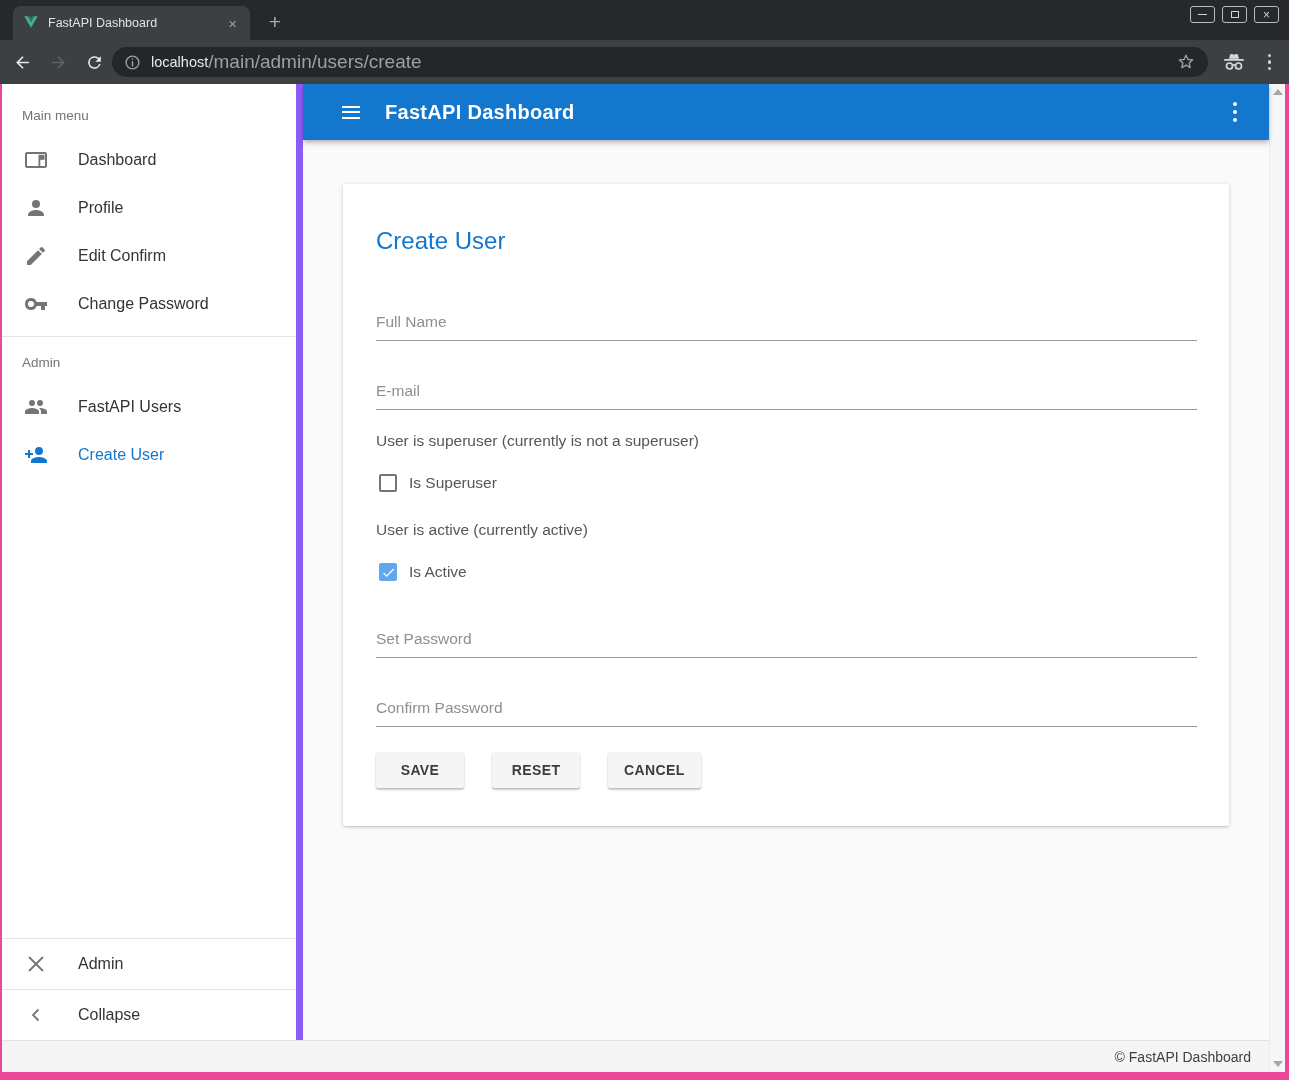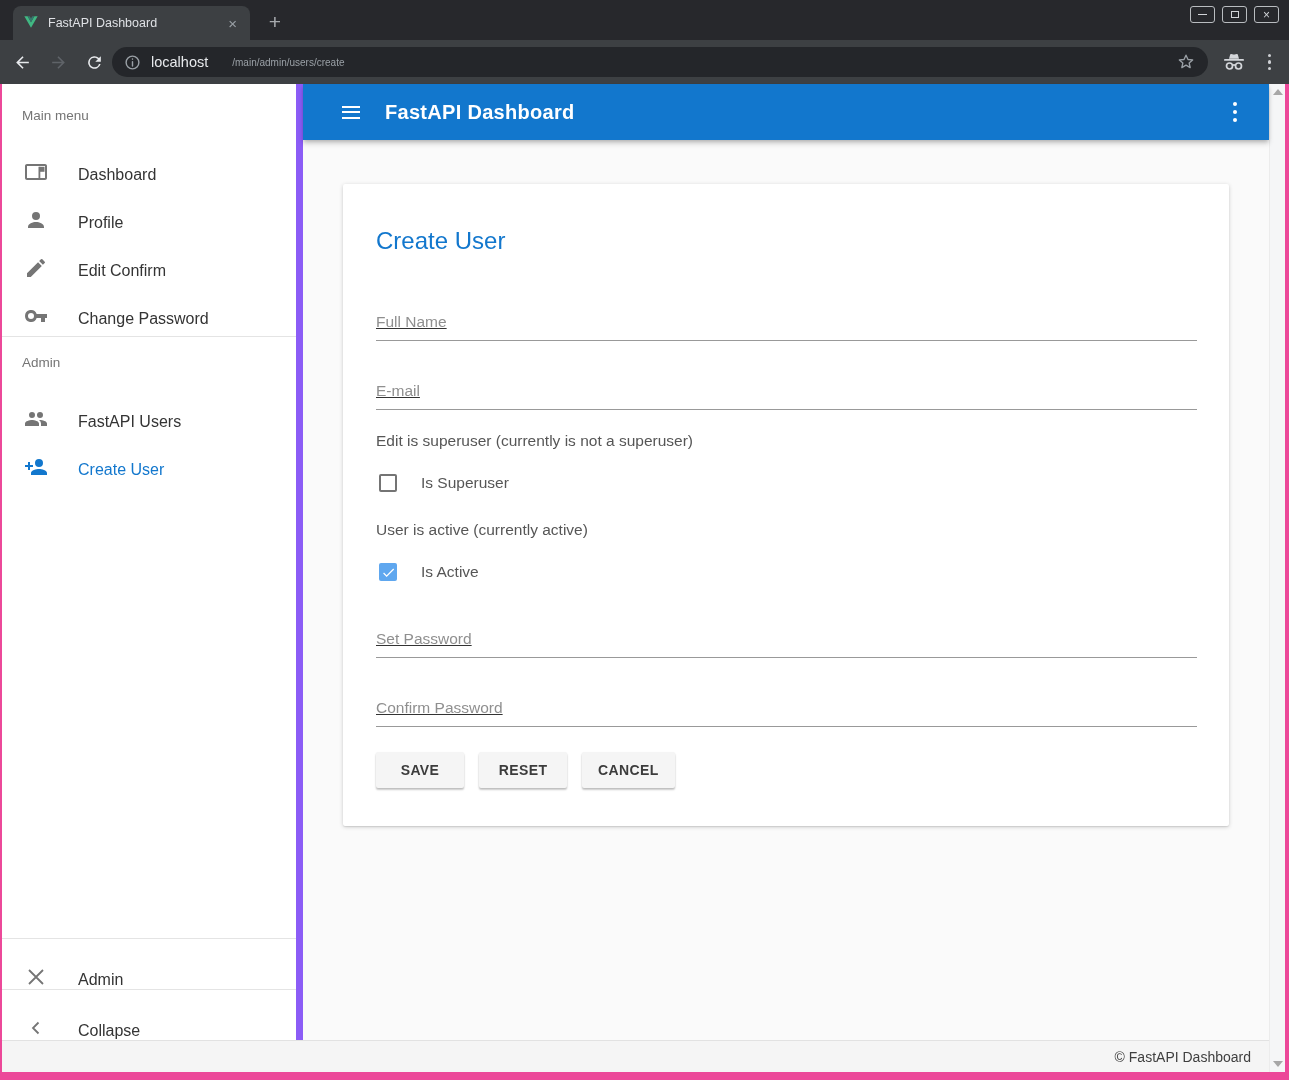--- a/index.html
+++ b/index.html
@@ -19,34 +19,34 @@
   .wc .bar { width:9px; height:1.5px; background:#d2d4d8; }
   .wc .sq { width:8px; height:7px; border:1.5px solid #d2d4d8; }
   .wc.close-x { font-size:12px; line-height:12px; }
 
   .toolbar { position:absolute; top:40px; left:0; right:0; height:44px; background:#3d4043; display:flex; align-items:center; }
   .nav-ic { width:28px; height:28px; display:flex; align-items:center; justify-content:center; margin-left:8px; }
   .nav-ic svg { width:19px; height:19px; }
   .omnibox { position:absolute; left:112px; width:1096px; height:30px; top:7px; background:#24262a; border-radius:15px; display:flex; align-items:center; padding:0 12px; }
   .omni-info { width:17px; height:17px; margin-right:10px; flex:0 0 17px; }
   .omni-host { color:#e8eaed; font-size:14.5px; }
-  .omni-path { color:#9aa0a6; font-size:10px;padding-left:24px; }
+  .omni-path { color:#9aa0a6; font-size:19px; }
   .omni-star { margin-left:auto; width:20px; height:20px; }
   .tb-right { position:absolute; right:12px; top:0; height:44px; display:flex; align-items:center; gap:16px; }
   .incog { width:24px; height:20px; }
   .kebab-gray { display:flex; flex-direction:column; gap:3px; padding:0 6px; }
   .kebab-gray i { width:3.5px; height:3.5px; border-radius:50%; background:#cfd1d5; display:block; }
 
   
   .page { position:absolute; top:84px; left:2px; right:4px; bottom:8px; background:#fafafa; display:flex; }
 
   .sidebar { position:relative; width:301px; height:956px; background:#fff; border-right:7px solid #8b5cf6; flex:0 0 301px; }
   .subheader { height:52px; display:flex; align-items:center; padding:10px 0 0 20px; color:#757575; font-size:13.5px; }
   .subheader.admin { height:46px; padding-top:4px; }
-  .nav-item { height:48px; display:flex; align-items:flex-end; padding-left:22px; color:#343434; font-size:16px; cursor:pointer; }
+  .nav-item { height:48px; display:flex; align-items:center; padding-left:22px; color:#343434; font-size:16px; cursor:pointer; }
   .nav-item .ic { width:24px; height:24px; color:#757575; flex:0 0 24px; }
   .nav-item .lbl { margin-left:30px; }
   .nav-item.active { color:#1277cd; }
   .nav-item.active .ic { color:#1277cd; }
   .divider { border-top:1px solid #e4e4e4; margin-top:8px; }
   .sidebar-bottom { position:absolute; bottom:0; left:0; right:0; }
   .sidebar-bottom .nav-item { border-top:1px solid #e4e4e4; height:51px; }
 
   .main { position:relative; flex:1; height:988px; }
   .appbar { position:relative; height:56px; background:#1277cd; display:flex; align-items:center; box-shadow:0 2px 4px -1px rgba(0,0,0,.2), 0 4px 5px 0 rgba(0,0,0,.14); z-index:2; }
@@ -55,33 +55,33 @@
   .appbar-title { color:#fff; font-size:20px; font-weight:700; letter-spacing:.3px; margin-left:12px; }
   .kebab-white { margin-left:auto; margin-right:24px; display:flex; flex-direction:column; gap:4px; padding:8px; }
   .kebab-white i { width:4px; height:4px; border-radius:50%; background:#fff; display:block; }
 
   .content { position:relative; height:900px; background:#fafafa; overflow:hidden; }
   .card { margin:44px 40px 0 40px; min-height:642px; background:#fff; border-radius:2px; box-shadow:0 1px 4px rgba(0,0,0,.18), 0 1px 1px rgba(0,0,0,.08); padding:0 32px 38px 33px; }
   .card h1 { padding-top:42px; font-size:24px; font-weight:400; color:#1277cd; line-height:30px; }
 
   .text-field { margin-top:41px; border-bottom:1px solid #999; }
   .text-field.first { margin-top:57px; }
-  .text-field input { width:100%; border:none; outline:none; background:transparent; font-family:"Liberation Sans",sans-serif; font-size:15.5px; color:#333; padding:0 0 9px 0;text-decoration:underline; }
+  .text-field input { width:100%; border:none; outline:none; background:transparent; font-family:"Liberation Sans",sans-serif; font-size:15.5px; color:#333; padding:0 0 9px 0; }
   .text-field input::placeholder { color:#8f8f8f; opacity:1; }
 
   .caption { margin-top:22px; font-size:15.5px; color:#565656; }
-  .cb-row { display:flex; align-items:center; margin-top:24px; margin-left:3px;gap:12px; }
+  .cb-row { display:flex; align-items:center; margin-top:24px; margin-left:3px; }
   .cb-row .box { width:18px; height:18px; border:2px solid #747474; border-radius:2px; background:#fff; }
   .cb-row .box.checked { border:none; background:#5fa7ef; display:flex; align-items:center; justify-content:center; }
   .cb-row .box.checked svg { width:15px; height:15px; }
   .cb-row .cb-label { margin-left:12px; font-size:15.5px; color:#565656; }
   .cb-row + .caption { margin-top:29px; }
   .text-field.after-checks { margin-top:49px; }
 
-  .btn-row { margin-top:25px; display:flex; gap:15px; }
+  .btn-row { margin-top:25px; display:flex; gap:28px; }
   .btn { min-width:88px; height:36px; background:#f5f5f5; border:none; border-radius:2px; box-shadow:0 2px 2px rgba(0,0,0,.18), 0 1px 2px rgba(0,0,0,.12); font-family:"Liberation Sans",sans-serif; font-size:14px; font-weight:700; color:#3c3c3c; letter-spacing:.4px; padding:0 16px; cursor:pointer; }
 
   .page-footer { position:absolute; bottom:0; left:0; right:16px; height:32px; background:#f5f5f5; border-top:1px solid #e2e2e2; display:flex; align-items:center; justify-content:flex-end; padding-right:18px; font-size:14px; color:#3f3f3f; z-index:3; }
 
   .scrollbar { position:relative; width:16px; flex:0 0 16px; background:#f5f6f7; border-left:1px solid #ececec; }
   .sb-arrow { position:absolute; left:3px; width:0; height:0; border-left:5px solid transparent; border-right:5px solid transparent; }
   .sb-up { top:5px; border-bottom:6px solid #a7a7a7; }
   .sb-down { bottom:5px; border-top:6px solid #a7a7a7; }
 </style>
 </head>
@@ -242,21 +242,21 @@
           <h1>Create User</h1>
 
           <div class="text-field first">
             <input placeholder="Full Name" style="">
           </div>
 
           <div class="text-field">
             <input placeholder="E-mail" style="">
           </div>
 
-          <div class="caption">Edit is superuser (currently is not a superuser)</div>
+          <div class="caption">User is superuser (currently is not a superuser)</div>
           <div class="cb-row">
             <div class="box"></div>
             <span class="cb-label">Is Superuser</span>
           </div>
 
           <div class="caption">User is active (currently active)</div>
           <div class="cb-row">
             <div class="box checked">
               <svg viewBox="0 0 24 24">
                   <path d="M9 16.2 4.8 12l-1.4 1.4L9 19 21 7l-1.4-1.4z" fill="#fff"></path>

